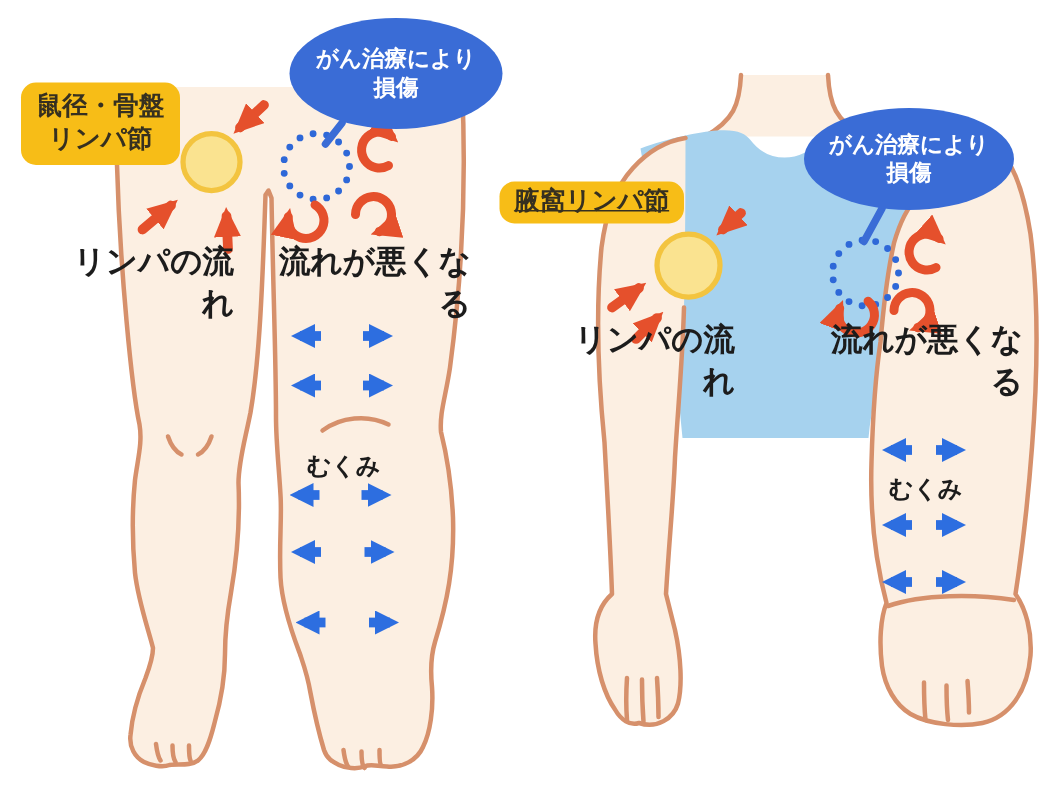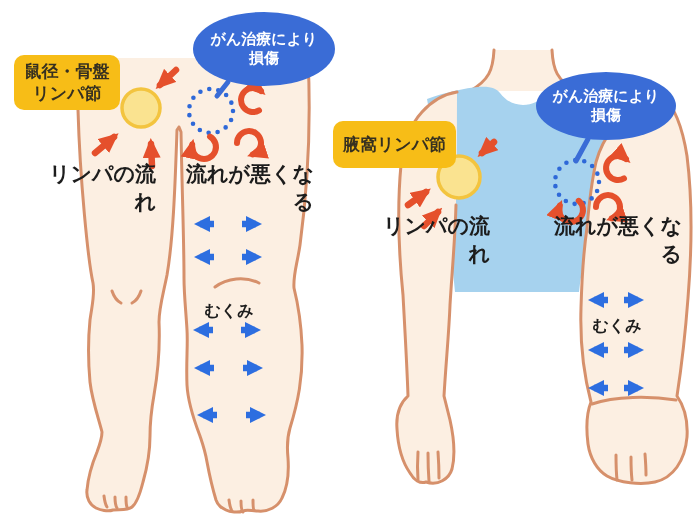--- a/index.html
+++ b/index.html
@@ -183,21 +183,21 @@
     <span>がん治療により</span>
     <span>損傷</span>
   </div>
 
   <div class="overlay plain" style="left:38px;top:176px;width:118px;height:24px;">リンパの流れ</div>
 
   <div class="overlay plain" style="left:186px;top:176px;width:128px;height:24px;">流れが悪くなる</div>
 
   <div class="overlay small" style="left:200px;top:301px;width:58px;height:20px;">むくみ</div>
 
-  <div class="overlay node-label" style="left:333px;top:121px;width:123px;height:47px;">
+  <div class="overlay node-label" style="left:333px;top:121px;width:123px;height:28px;text-decoration:underline;">
     <span>腋窩リンパ節</span>
   </div>
 
   <div class="overlay callout" style="left:536px;top:72px;width:140px;height:68px;">
     <span>がん治療により</span>
     <span>損傷</span>
   </div>
 
   <div class="overlay plain" style="left:372px;top:228px;width:118px;height:24px;">リンパの流れ</div>
 

